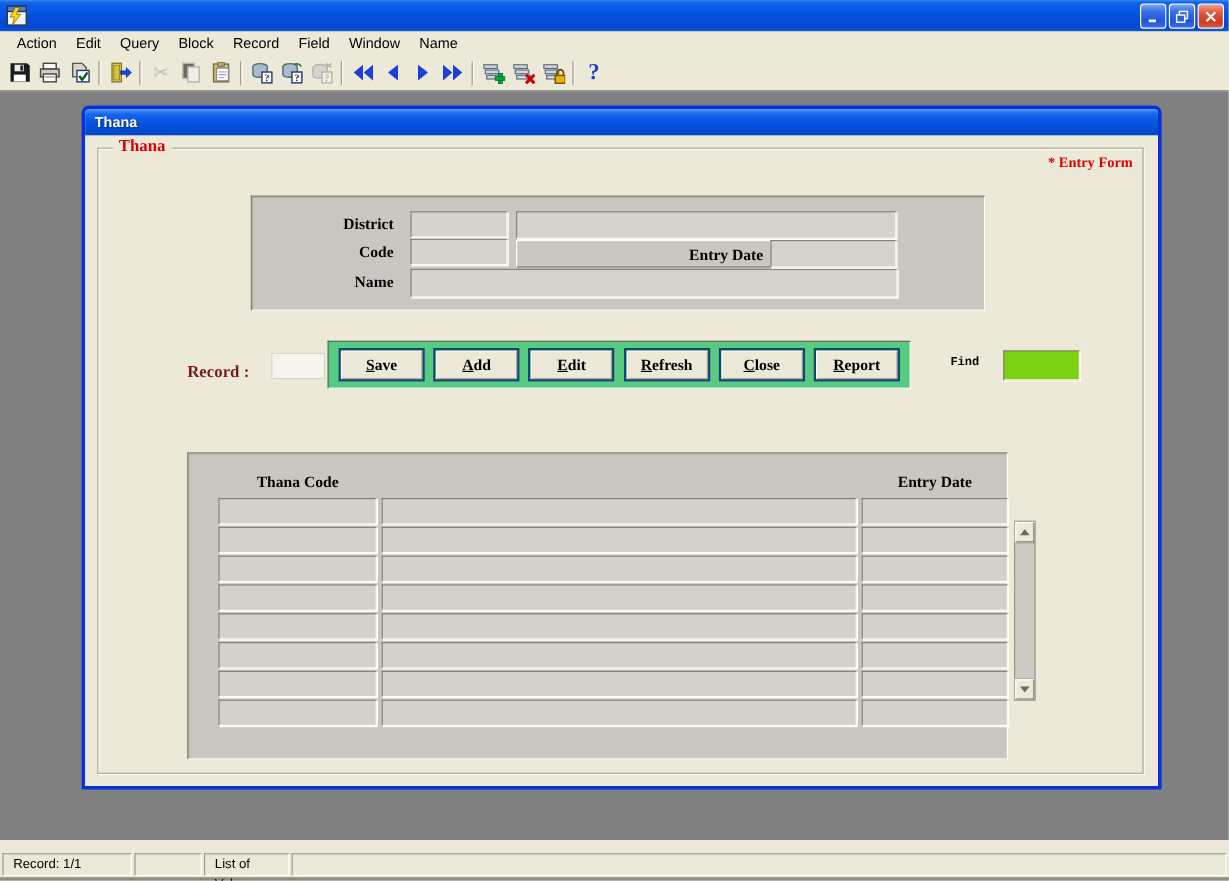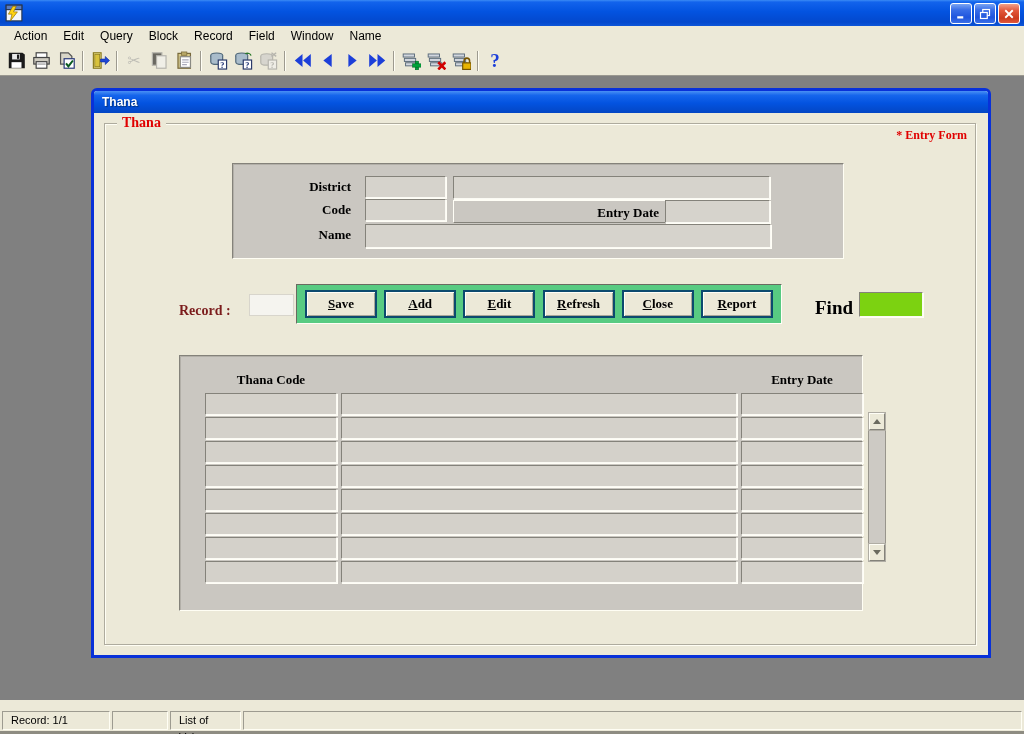--- a/index.html
+++ b/index.html
@@ -28,21 +28,21 @@
   .tb-btn.disabled { opacity:.55; filter:grayscale(1); cursor:default; }
   .tb-sep { width:2px; height:20px; border-left:1px solid #9d9a8f; border-right:1px solid #fffef4; margin:0 3px; }
   .glyph-cut { font-size:16px; color:#9b9b93; }
   .glyph-help { font-family:"Liberation Serif", serif; font-size:19px; font-weight:bold; color:#1c3fd9; }
 
   
   .mdi { position:relative; height:624px; background:#808080; }
 
   
   .child { position:absolute; left:68px; top:12px; width:900px; height:570px;
-    border:3px solid #0831d9; border-radius:6px 6px 0 0; background:#ece9d8;margin-left:23px; }
+    border:3px solid #0831d9; border-radius:6px 6px 0 0; background:#ece9d8; }
   .child-title { height:22px; border-radius:3px 3px 0 0;
     background:linear-gradient(180deg,#4a90f4 0%,#1565ec 20%,#0353e0 55%,#0346c4 100%);
     display:flex; align-items:center; padding-left:8px; }
   .child-title span { color:#fff; font-weight:bold; font-size:12px; text-shadow:1px 1px 1px #00317e; }
   .child-body { position:relative; height:542px; background:#ece9d8; }
 
   
   .groupbox { position:absolute; left:10px; top:10px; right:12px; bottom:10px;
     border:1px solid #aeab9e; box-shadow:inset 1px 1px 0 #fffef4, 1px 1px 0 #fffef4; }
   .gb-label { position:absolute; top:-9px; left:12px; background:#ece9d8; padding:0 5px;
@@ -73,28 +73,28 @@
   .record-field { position:absolute; left:144px; top:170px; width:45px; height:22px;
     background:#f5f4ef; border:1px solid #d8d5cc; font-size:12px; padding:0 3px; }
   .button-bar { position:absolute; left:191px; top:160px; width:486px; height:40px;
     background:#58cb82; border:1px solid; border-color:#6a6a60 #fffef6 #fffef6 #6a6a60;
     display:flex; align-items:center; justify-content:space-between; padding:0 8px; }
   .form-btn { width:72px; height:28px; background:#ece9d8; border:2px solid #0c4a6e;
     box-shadow:inset 1px 1px 0 #fffef6, inset -1px -1px 0 #a8a598; cursor:pointer; }
   .btn-label { display:block; font-family:"Liberation Serif", serif; font-weight:bold;
     font-size:13px; color:#000; }
   .btn-label::first-letter { text-decoration:underline; }
-  .find-label { position:absolute; left:710px; top:173px; font-family:Liberation Serif, serif;
-    font-weight:bold; font-size:19px; color:#000; }
+  .find-label { position:absolute; left:710px; top:173px; font-family:Liberation Mono, monospace;
+    font-weight:bold; font-size:10px; color:#000; }
   .find-field { position:absolute; left:754px; top:168px; width:64px; height:25px;
     background:#7cd211; border:1px solid; border-color:#84827a #fbfaf4 #fbfaf4 #84827a;
     box-shadow:1px 1px 0 #fffef6; }
 
   
-  .grid-panel { left:74px; top:231px; width:684px; height:256px; }
+  .grid-panel { left:74px; top:253px; width:684px; height:256px; }
   .ghead { position:absolute; top:16px; font-family:"Liberation Serif", serif; font-weight:bold;
     font-size:13px; color:#000; text-align:center; }
   .gh0 { left:25px; width:132px; } .gh1 { left:161px; width:396px; } .gh2 { left:561px; width:122px; }
   .grid-row { position:absolute; left:25px; height:22px; display:flex; gap:4px; }
   .cell { height:22px; background:#d4d1ca; border:1px solid;
     border-color:#84827a #fbfaf4 #fbfaf4 #84827a; box-shadow:1px 1px 0 #fffef6;
     font-size:12px; padding:0 3px; }
   .cell.c0 { width:132px; } .cell.c1 { width:396px; } .cell.c2 { width:122px; }
 
   

